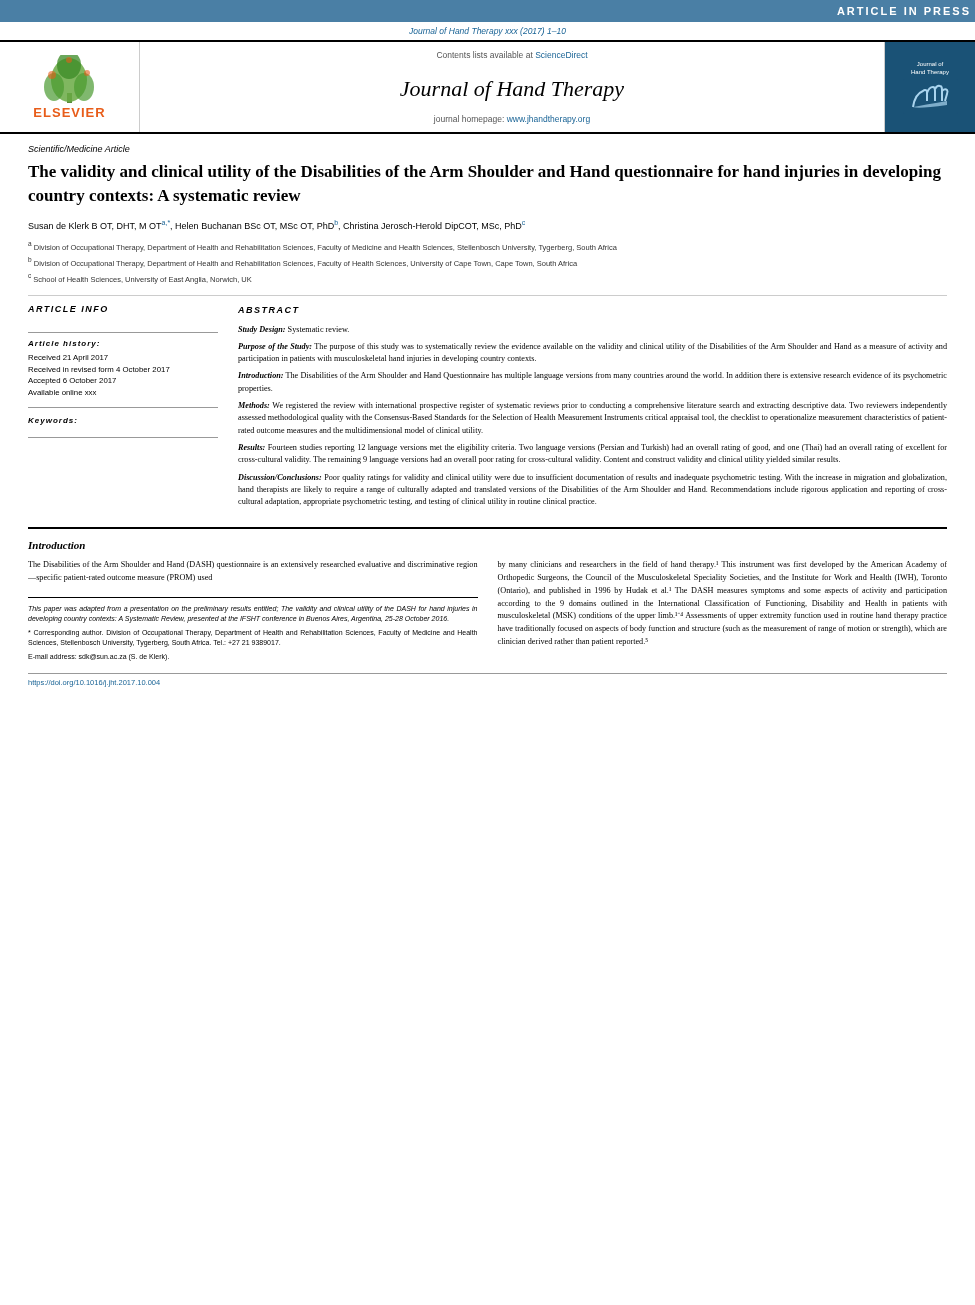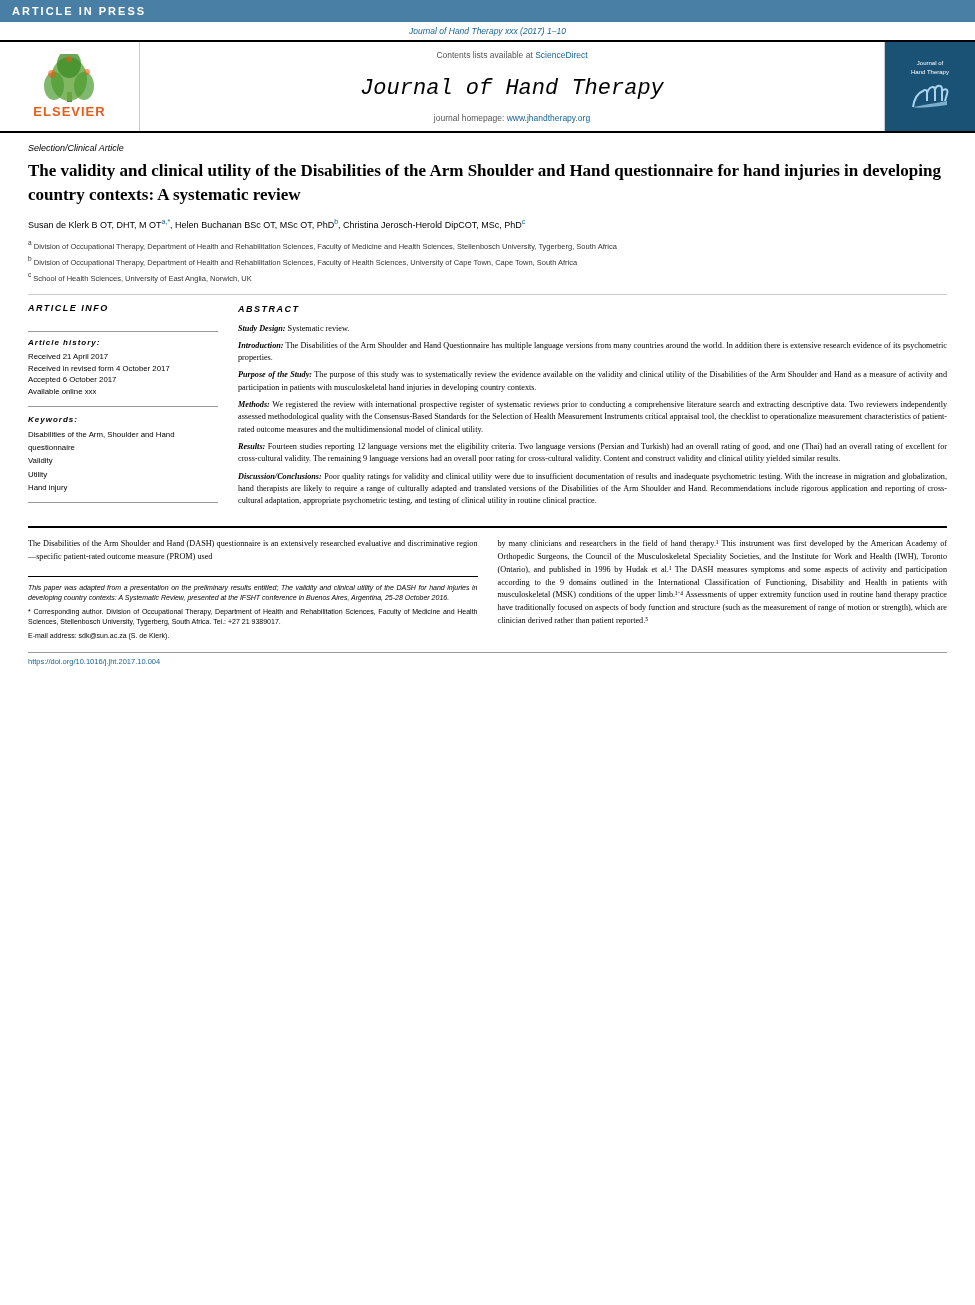--- a/index.html
+++ b/index.html
@@ -8,22 +8,22 @@
       background: #fff;
       width: 975px;
       min-height: 1305px;
       font-size: 9px;
       color: #000;
     }
 
     
     .article-in-press-banner {
       background: #4a7fa5;
-      text-align: left;
-      padding: 5px 12px;
+      text-align: right;
+      padding: 5px 4px;
       color: #fff;
       font-size: 11px;
       font-family: Arial, sans-serif;
       letter-spacing: 2px;
       font-weight: bold;
     }
 
     
     .header-area {
       display: flex;
@@ -64,21 +64,21 @@
 
     .sciencedirect-line {
       font-size: 8.5px;
       color: #555;
       font-family: Arial, sans-serif;
       margin-bottom: 4px;
     }
 
     .journal-title-header {
       font-size: 22px;
-      font-family: Liberation Mono, monospace;
+      font-family: Liberation Serif, serif;
       color: #000;
       font-style: italic;
       margin: 12px 0;
     }
 
     .journal-homepage {
       font-size: 8.5px;
       color: #555;
       font-family: Arial, sans-serif;
     }
@@ -352,21 +352,21 @@
       <path d="M24 14 Q26 8 30 8 Q32 8 32 12 L32 22" stroke="#aad4ee" stroke-width="2" fill="none"></path>
       <path d="M32 10 Q34 6 37 7 Q39 7 39 11 L39 22" stroke="#aad4ee" stroke-width="2" fill="none"></path>
       <path d="M39 12 Q42 9 44 11 Q45 12 44 15 L42 22" stroke="#aad4ee" stroke-width="2" fill="none"></path>
       <path d="M10 28 Q15 30 44 26 L44 22 Q20 26 10 28Z" fill="#aad4ee" opacity="0.7"></path>
     </svg>
   </div>
 </div>
 
 <div class="article-body">
 
-  <div class="section-type">Selection/Clinical Article</div>
+  <div class="section-type">Scientific/Medicine Article</div>
 
   <div class="article-main-title">The validity and clinical utility of the Disabilities of the Arm Shoulder and Hand questionnaire for hand injuries in developing country contexts: A systematic review</div>
 
   <div class="authors-line">
     Susan de Klerk B OT, DHT, M OT<sup class="author-sup">a,*</sup>, Helen Buchanan BSc OT, MSc OT, PhD<sup class="author-sup">b</sup>,
     Christina Jerosch-Herold DipCOT, MSc, PhD<sup class="author-sup">c</sup>
   </div>
 
   <div class="affiliations">
     <div class="aff-line"><sup style="font-size:6.5px;">a</sup> <span>Division of Occupational Therapy, Department of Health and Rehabilitation Sciences, Faculty of Medicine and Health Sciences, Stellenbosch University, Tygerberg, South Africa</span></div>
@@ -382,66 +382,61 @@
       <div class="article-info-section">
         <div class="article-info-heading">Article history:</div>
         <div class="article-info-text">Received 21 April 2017</div>
         <div class="article-info-text">Received in revised form 4 October 2017</div>
         <div class="article-info-text">Accepted 6 October 2017</div>
         <div class="article-info-text">Available online xxx</div>
       </div>
 
       <div class="article-info-section">
         <div class="article-info-heading">Keywords:</div>
-        <div class="keywords-list">
-          <div>Disabilities of the Arm, Shoulder and Hand questionnaire</div>
-          <div>Validity</div>
-          <div>Utility</div>
-          <div>Hand injury</div>
-        </div>
       </div>
     </div>
 
     <div class="abstract-col">
       <div class="abstract-heading">ABSTRACT</div>
 
       <div class="abstract-section">
         <span class="abstract-section-label">Study Design:</span>
         <span>Systematic review.</span>
       </div>
 
       <div class="abstract-section">
+        <span class="abstract-section-label">Purpose of the Study:</span>
+        <span>The purpose of this study was to systematically review the evidence available on the validity and clinical utility of the Disabilities of the Arm Shoulder and Hand as a measure of activity and participation in patients with musculoskeletal hand injuries in developing country contexts.</span>
+      </div>
+
+      <div class="abstract-section">
         <span class="abstract-section-label">Introduction:</span>
         <span>The Disabilities of the Arm Shoulder and Hand Questionnaire has multiple language versions from many countries around the world. In addition there is extensive research evidence of its psychometric properties.</span>
       </div>
 
       <div class="abstract-section">
-        <span class="abstract-section-label">Purpose of the Study:</span>
-        <span>The purpose of this study was to systematically review the evidence available on the validity and clinical utility of the Disabilities of the Arm Shoulder and Hand as a measure of activity and participation in patients with musculoskeletal hand injuries in developing country contexts.</span>
-      </div>
-
-      <div class="abstract-section">
         <span class="abstract-section-label">Methods:</span>
         <span>We registered the review with international prospective register of systematic reviews prior to conducting a comprehensive literature search and extracting descriptive data. Two reviewers independently assessed methodological quality with the Consensus-Based Standards for the Selection of Health Measurement Instruments critical appraisal tool, the checklist to operationalize measurement characteristics of patient-rated outcome measures and the multidimensional model of clinical utility.</span>
       </div>
 
       <div class="abstract-section">
         <span class="abstract-section-label">Results:</span>
         <span>Fourteen studies reporting 12 language versions met the eligibility criteria. Two language versions (Persian and Turkish) had an overall rating of good, and one (Thai) had an overall rating of excellent for cross-cultural validity. The remaining 9 language versions had an overall poor rating for cross-cultural validity. Content and construct validity and clinical utility yielded similar results.</span>
       </div>
 
       <div class="abstract-section">
         <span class="abstract-section-label">Discussion/Conclusions:</span>
         <span>Poor quality ratings for validity and clinical utility were due to insufficient documentation of results and inadequate psychometric testing. With the increase in migration and globalization, hand therapists are likely to require a range of culturally adapted and translated versions of the Disabilities of the Arm Shoulder and Hand. Recommendations include rigorous application and reporting of cross-cultural adaptation, appropriate psychometric testing, and testing of clinical utility in routine clinical practice.</span>
       </div>
 
     </div>
   </div>
 
   <div class="intro-section">
+    <div class="intro-heading">Introduction</div>
 
     <div class="two-col-body">
 
       <div class="body-col">
         <p>The Disabilities of the Arm Shoulder and Hand (DASH) questionnaire is an extensively researched evaluative and discriminative region—specific patient-rated outcome measure (PROM) used</p>
 
         <div class="footnote-area">
           <div class="footnote-line">
             <span style="font-style:italic;">This paper was adapted from a presentation on the preliminary results entitled; The validity and clinical utility of the DASH for hand injuries in developing country contexts: A Systematic Review, presented at the IFSHT conference in Buenos Aires, Argentina, 25-28 October 2016.</span>
           </div>

